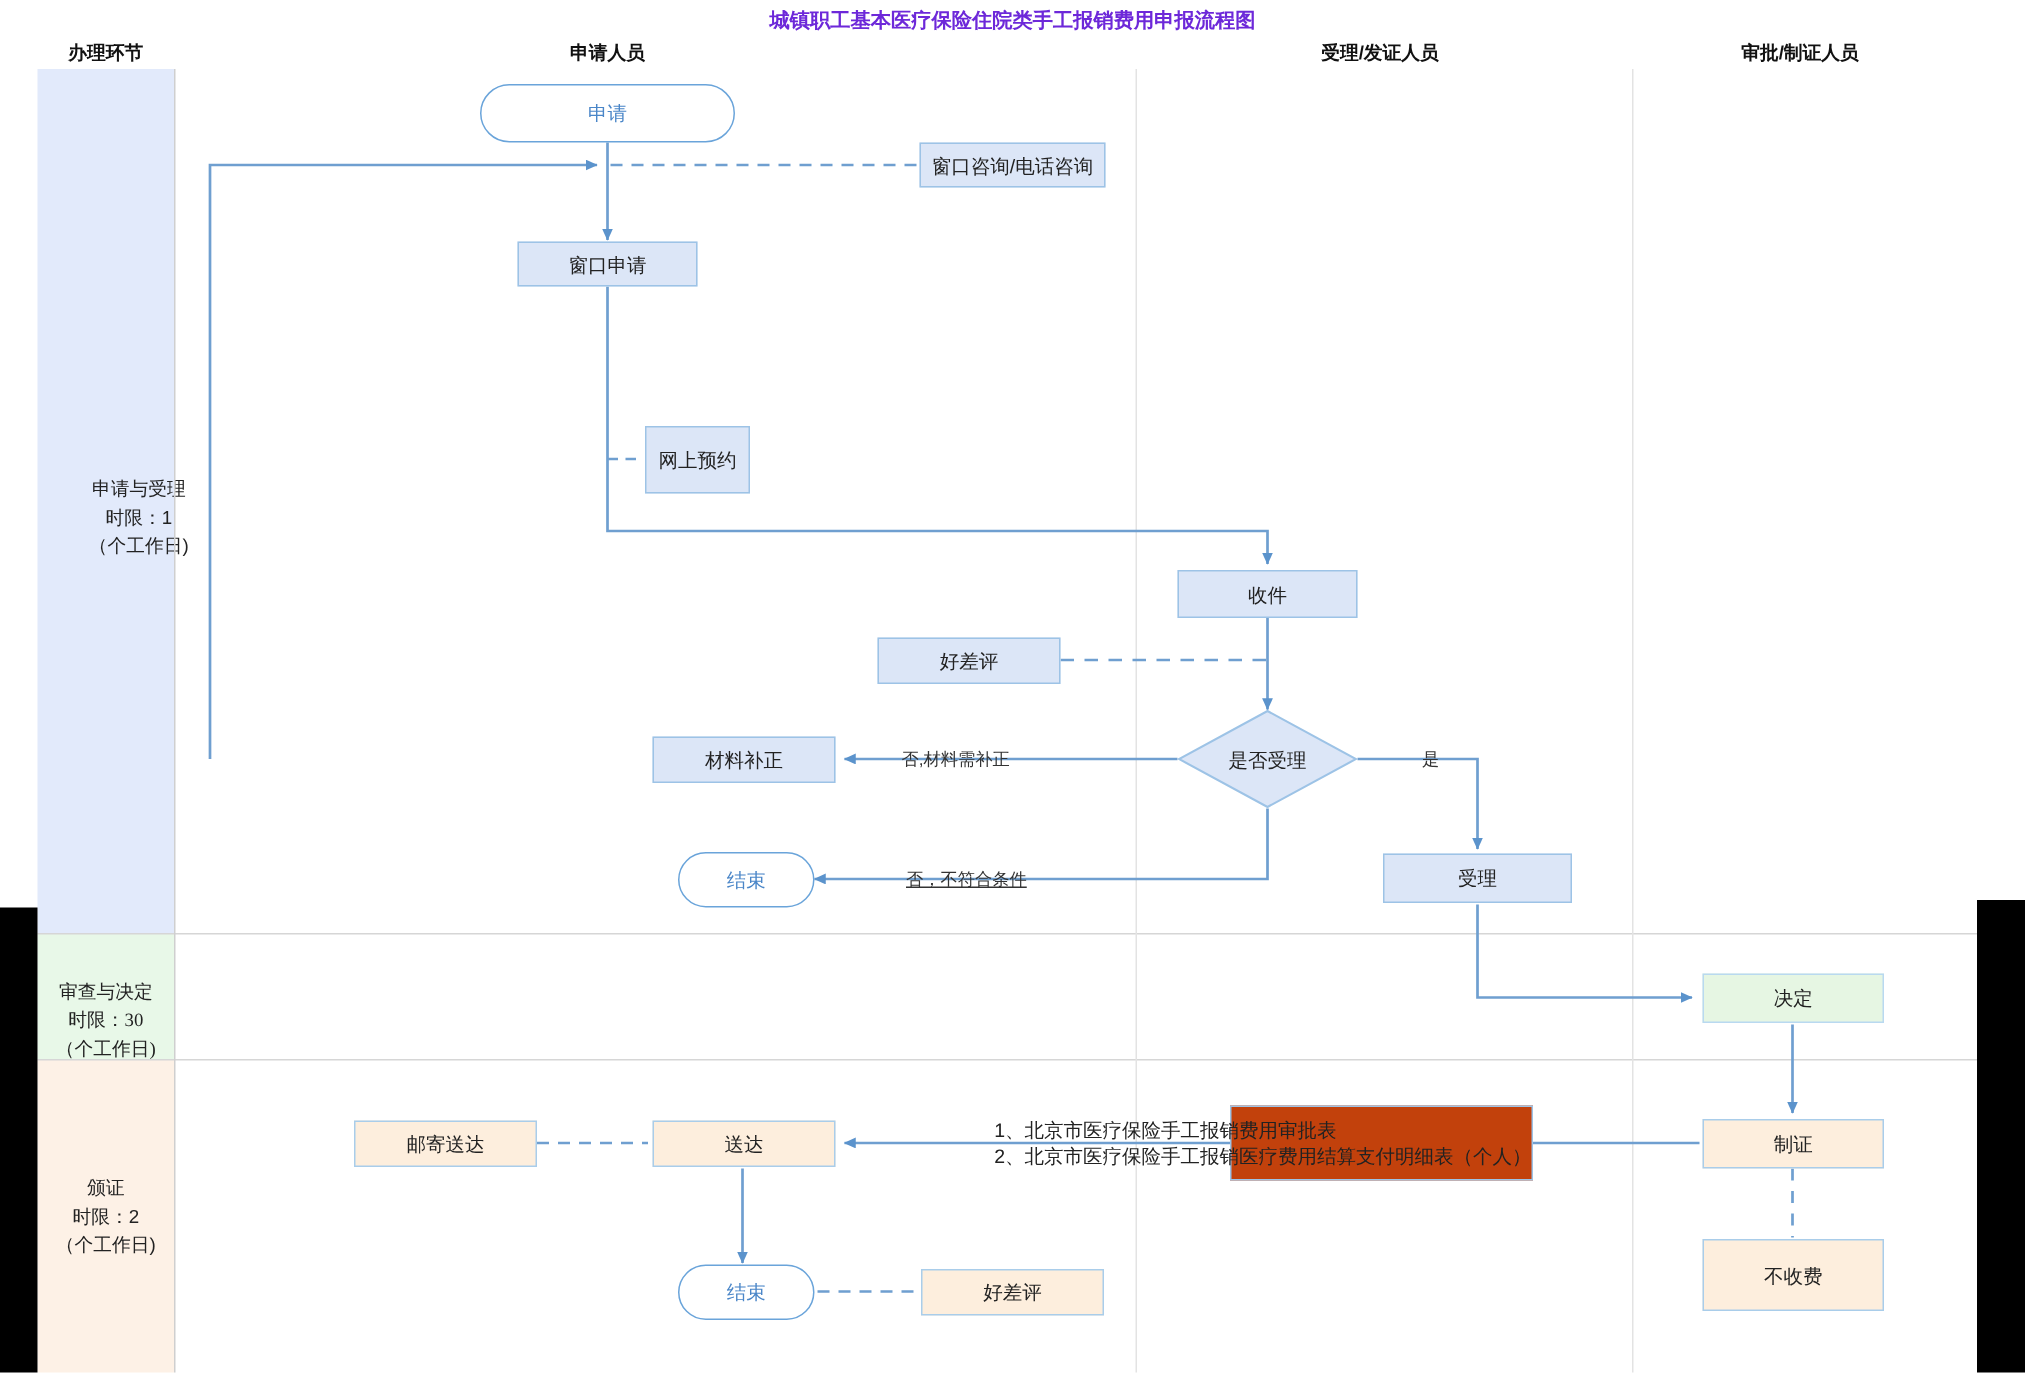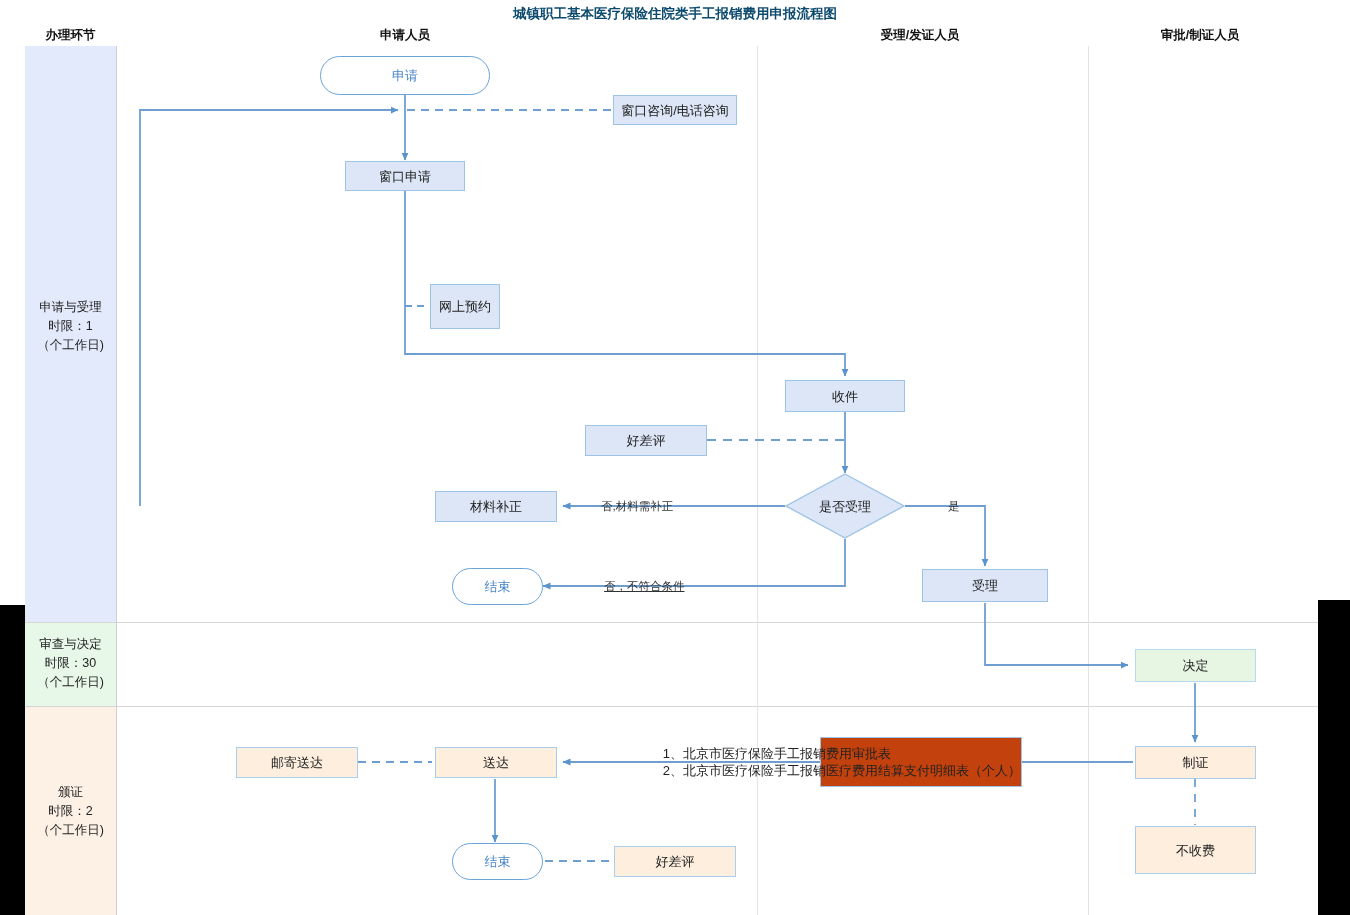--- a/index.html
+++ b/index.html
@@ -20,21 +20,21 @@
   
   .hline{position:absolute;height:1px;background:#d6d6d6;}
   .vline{position:absolute;width:1px;background:#e3e3e3;}
   .lane-edge{position:absolute;width:1px;background:#cfcfcf;}
 
   
   .col-head{position:absolute;top:27px;font-size:12.5px;font-weight:bold;
     color:#111;text-align:center;}
 
   .title{position:absolute;top:5px;left:0;width:1350px;text-align:center;
-    font-size:13.5px;font-weight:bold;color:#0c4a6e;}
+    font-size:13.5px;font-weight:bold;color:#6d28d9;}
 
   
   .blackstrip{position:absolute;background:#000;}
 
   
   .node{position:absolute;box-sizing:border-box;display:flex;
     align-items:center;justify-content:center;text-align:center;
     font-size:13px;line-height:17px;}
 
   .n-blue{background:#dce6f7;border:1px solid #9dc3e6;color:#222;}
@@ -61,26 +61,26 @@
 
   <div class="col-head" style="left:25px;width:91px;">办理环节</div>
   <div class="col-head" style="left:340px;width:130px;">申请人员</div>
   <div class="col-head" style="left:855px;width:130px;">受理/发证人员</div>
   <div class="col-head" style="left:1130px;width:140px;">审批/制证人员</div>
 
   <div class="lane-bg lane-apply"></div>
   <div class="lane-bg lane-review"></div>
   <div class="lane-bg lane-issue"></div>
 
-  <div class="lane-label" style="top:298px;">
+  <div class="lane-label" style="top:317px;margin-left:22px;">
     <div>申请与受理</div>
     <div>时限：1</div>
     <div>（个工作日)</div>
   </div>
-  <div class="lane-label" style="top:635px;">
+  <div class="lane-label" style="top:652px;font-family:Liberation Serif, serif;">
     <div>审查与决定</div>
     <div>时限：30</div>
     <div>（个工作日)</div>
   </div>
   <div class="lane-label" style="top:783px;">
     <div>颁证</div>
     <div>时限：2</div>
     <div>（个工作日)</div>
   </div>
 

